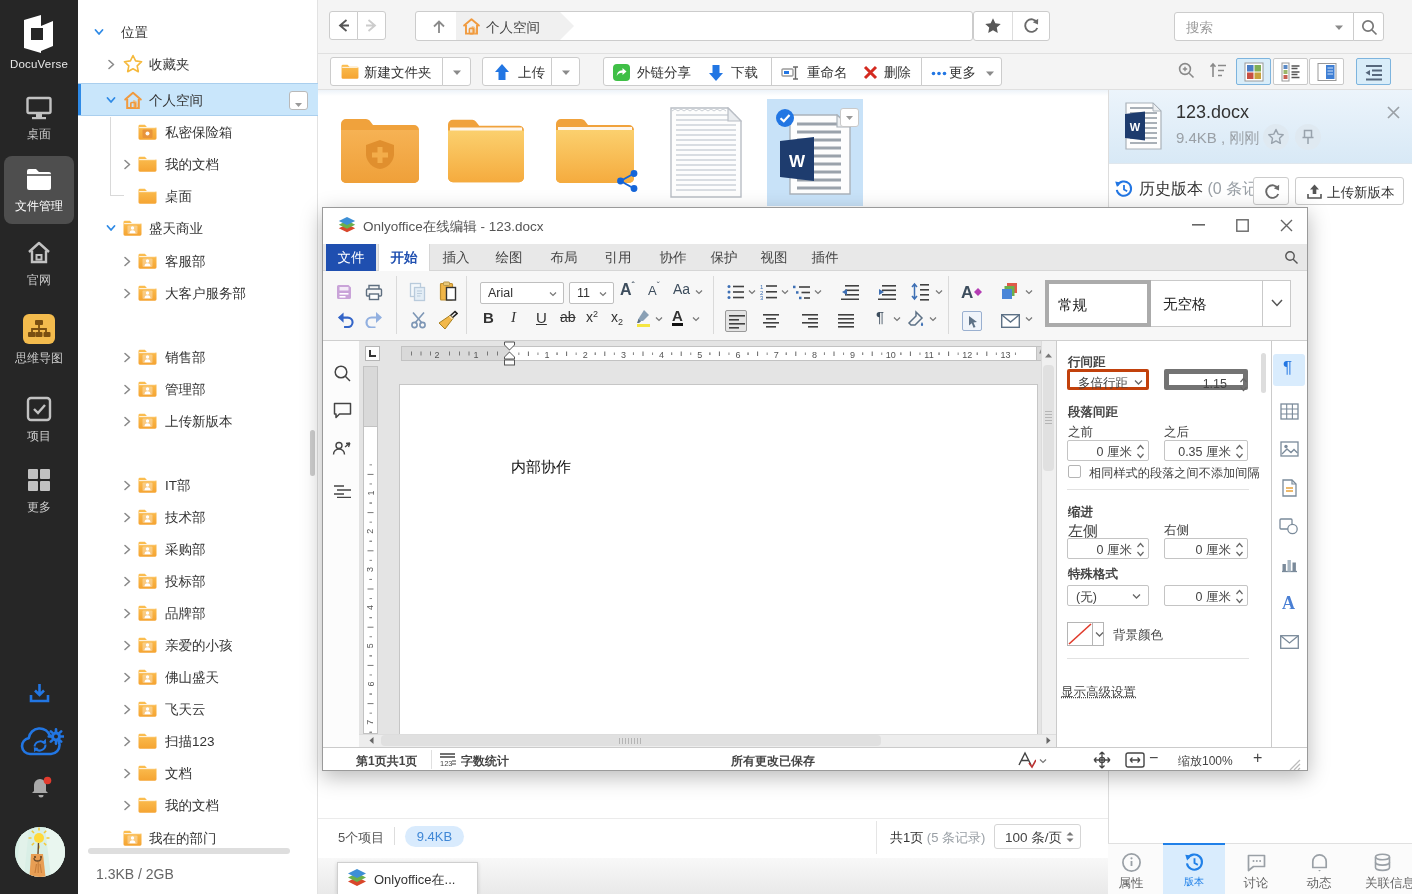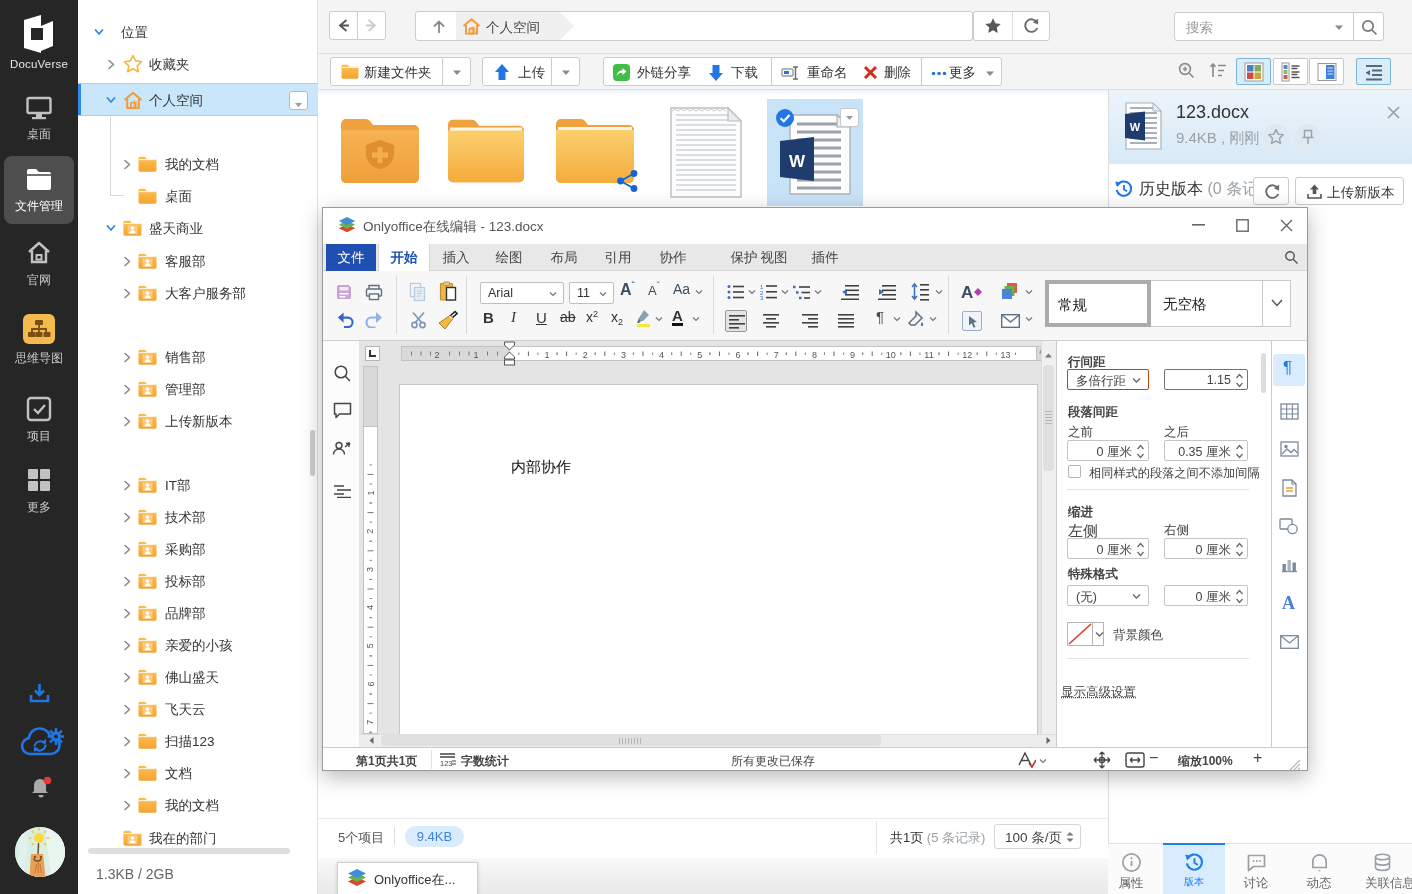--- a/index.html
+++ b/index.html
@@ -181,20 +181,29 @@
         <svg class="ticon" style="left:45px;top:7px" width="20" height="19" viewBox="0 0 20 19">
           <path d="M2.2 8.5 L10 1.8 L17.8 8.5" fill="none" stroke="#f09a3e" stroke-width="2" stroke-linecap="round" stroke-linejoin="round"></path>
           <path d="M4.2 8 V17 H15.8 V8" fill="none" stroke="#f09a3e" stroke-width="2"></path>
           <path d="M10.2 9 a4.2 4.2 0 0 1 4.2 4.2 V17 H10.2 Z" fill="#f6b465" opacity=".75"></path>
           <rect x="7.8" y="11.5" width="4.4" height="5.5" rx="1" fill="none" stroke="#f09a3e" stroke-width="1.7"></rect>
         </svg>
         <span class="tlabel" style="left:71px">个人空间</span>
         <span class="abs" style="left:211px;top:7px;width:19px;height:19px;background:#fff;border:1px solid #b9b9b9;border-radius:3px"><svg width="17" height="17" viewBox="0 0 17 17">
             <path d="M5 7 l3.5 4 L12 7 Z" fill="#9a9a9a"></path>
           </svg></span>
+      </div>
+    <div class="trow" style="top:116px">
+        <svg class="ticon" style="left:60px;top:8px" width="19" height="16" viewBox="0 0 19 16">
+          <path d="M.5 2.2 a1.4 1.4 0 0 1 1.4-1.4 h5 l2 2.1 h8.2 a1.4 1.4 0 0 1 1.4 1.4 v10 a1.4 1.4 0 0 1-1.4 1.4 H1.9 a1.4 1.4 0 0 1-1.4-1.4 Z" fill="url(#fg)"></path>
+          <path d="M1.2 3.6 h16.6" stroke="#fff" stroke-width="1.1" opacity=".85"></path>
+          <rect x="4.5" y="5.5" width="10" height="8.5" rx="1" fill="#e8943b"></rect>
+          <circle cx="9.5" cy="9.5" r="2" fill="#fff" opacity=".95"></circle>
+        </svg>
+        <span class="tlabel" style="left:87px">私密保险箱</span>
       </div>
     <div class="trow" style="top:148px">
         <svg class="chev" style="left:43px" width="12" height="33" viewBox="0 0 12 33">
           <path d="M4 12.5 L8.5 16.5 L4 20.5" fill="none" stroke="#8a8a8a" stroke-width="1.6" stroke-linecap="round" stroke-linejoin="round"></path>
         </svg>
         <svg class="ticon" style="left:60px;top:8px" width="19" height="16" viewBox="0 0 19 16">
           <path d="M.5 2.2 a1.4 1.4 0 0 1 1.4-1.4 h5 l2 2.1 h8.2 a1.4 1.4 0 0 1 1.4 1.4 v10 a1.4 1.4 0 0 1-1.4 1.4 H1.9 a1.4 1.4 0 0 1-1.4-1.4 Z" fill="url(#fg)"></path>
           <path d="M1.2 3.6 h16.6" stroke="#fff" stroke-width="1.1" opacity=".85"></path>
         </svg>
         <span class="tlabel" style="left:87px">我的文档</span>
@@ -785,21 +794,21 @@
         </svg>
       </div>
       <div class="abs" style="left:0;top:36px;width:984px;height:27px;background:#e8e8e8;border-bottom:1px solid #d6d6d6"></div>
       <div class="abs" style="left:3px;top:36px;width:50px;height:27px;background:#1f4fb0;color:#fff;text-align:center;line-height:27px;font-size:13.5px">文件</div>
       <div class="abs" style="left:55px;top:36px;width:52px;height:28px;background:#fff;color:#1f4fb0;text-align:center;line-height:27px;font-size:13.5px;font-weight:bold;border-left:1px solid #d6d6d6;border-right:1px solid #d6d6d6">开始</div>
       <div class="abs" style="left:110px;top:36px;width:46px;height:27px;color:#444;text-align:center;line-height:27px;font-size:13.5px">插入</div>
       <div class="abs" style="left:163px;top:36px;width:46px;height:27px;color:#444;text-align:center;line-height:27px;font-size:13.5px">绘图</div>
       <div class="abs" style="left:218px;top:36px;width:46px;height:27px;color:#444;text-align:center;line-height:27px;font-size:13.5px">布局</div>
       <div class="abs" style="left:272px;top:36px;width:46px;height:27px;color:#444;text-align:center;line-height:27px;font-size:13.5px">引用</div>
       <div class="abs" style="left:327px;top:36px;width:46px;height:27px;color:#444;text-align:center;line-height:27px;font-size:13.5px">协作</div>
-      <div class="abs" style="left:398px;top:36px;width:46px;height:27px;color:#444;text-align:center;line-height:27px;font-size:13.5px">保护</div>
+      <div class="abs" style="left:378px;top:36px;width:46px;height:27px;color:#444;text-align:center;line-height:27px;font-size:13.5px">保护</div>
       <div class="abs" style="left:428px;top:36px;width:46px;height:27px;color:#444;text-align:center;line-height:27px;font-size:13.5px">视图</div>
       <div class="abs" style="left:479px;top:36px;width:46px;height:27px;color:#444;text-align:center;line-height:27px;font-size:13.5px">插件</div>
       <svg class="abs" style="left:961px;top:42px" width="15" height="15" viewBox="0 0 15 15">
         <circle cx="6" cy="6" r="4.2" fill="none" stroke="#555" stroke-width="1.4"></circle>
         <path d="M9.2 9.2 L13.5 13.5" stroke="#555" stroke-width="1.4"></path>
       </svg>
       <div class="abs" style="left:0;top:63px;width:984px;height:70px;background:#f7f7f7;border-bottom:1px solid #cfcfcf"></div>
       <svg class="abs" style="left:13px;top:76px" width="16" height="16" viewBox="0 0 16 16">
         <path d="M1 2.5 a1.5 1.5 0 0 1 1.5-1.5 h10 L15 3.5 v10 a1.5 1.5 0 0 1-1.5 1.5 h-11 A1.5 1.5 0 0 1 1 13.5 Z" fill="#c9a3d8"></path>
         <rect x="3.5" y="3" width="9" height="3.5" rx=".5" fill="#f3eaf7"></rect>
@@ -1172,52 +1181,52 @@
       <div class="abs" style="left:296px;top:530px;width:24px;height:6px;background:repeating-linear-gradient(90deg,#b5b5b5 0,#b5b5b5 1px,transparent 1px,transparent 3px)"></div>
       <div class="abs" style="left:0;top:539px;width:984px;height:25px;background:#fff;border-top:1px solid #cbcbcb"></div>
       <span class="abs" style="left:33px;top:545px;font-size:12px;font-weight:bold;color:#444">第1页共1页</span>
       <div class="abs" style="left:108px;top:542px;width:1px;height:19px;background:#e0e0e0"></div>
       <svg class="abs" style="left:116px;top:544px" width="17" height="15" viewBox="0 0 17 15">
         <path d="M1 2 h15 M1 5 h15" stroke="#444" stroke-width="1.3"></path>
         <text x="1" y="14" font-size="7.5" fill="#444">123</text>
         <path d="M13 9 h4 M13 12 h4" stroke="#444" stroke-width="1.2"></path>
       </svg>
       <span class="abs" style="left:138px;top:545px;font-size:12px;font-weight:bold;color:#444">字数统计</span>
-      <span class="abs" style="left:0;top:545px;width:900px;text-align:center;font-size:12px;font-weight:normal;color:#444">所有更改已保存</span>
+      <span class="abs" style="left:0;top:545px;width:900px;text-align:center;font-size:12px;font-weight:bold;color:#444">所有更改已保存</span>
       <svg class="abs" style="left:694px;top:543px" width="19" height="18" viewBox="0 0 19 18">
         <path d="M2 14 L8 2 L14 14 M4.5 9.5 h7" fill="none" stroke="#444" stroke-width="1.4"></path>
         <path d="M12 12 l3 4 l4 -7" fill="none" stroke="#b33" stroke-width="1.6"></path>
       </svg>
       <svg class="abs" style="left:716px;top:550px" width="8" height="6" viewBox="0 0 8 6">
         <path d="M1 1.5 L4 4.5 L7 1.5" fill="none" stroke="#777" stroke-width="1.2"></path>
       </svg>
       <svg class="abs" style="left:770px;top:543px" width="18" height="18" viewBox="0 0 18 18">
         <path d="M9 1 v16 M1 9 h16 M9 1 L6.5 3.5 M9 1 L11.5 3.5 M9 17 L6.5 14.5 M9 17 L11.5 14.5 M1 9 L3.5 6.5 M1 9 L3.5 11.5 M17 9 L14.5 6.5 M17 9 L14.5 11.5" stroke="#444" stroke-width="1.3" fill="none"></path>
         <circle cx="9" cy="9" r="2.6" fill="none" stroke="#444" stroke-width="1.3"></circle>
       </svg>
       <svg class="abs" style="left:802px;top:544px" width="20" height="16" viewBox="0 0 20 16">
         <rect x="1" y="1" width="18" height="14" rx="2" fill="none" stroke="#444" stroke-width="1.4"></rect>
         <path d="M5 8 h10 M5 8 l2.5-2.5 M5 8 l2.5 2.5 M15 8 l-2.5-2.5 M15 8 l-2.5 2.5" stroke="#444" stroke-width="1.3" fill="none"></path>
       </svg>
       <span class="abs" style="left:826px;top:541px;font-size:16px;color:#444">−</span>
-      <span class="abs" style="left:855px;top:545px;font-size:12px;font-weight:bold;color:#444">缩放100%</span>
+      <span class="abs" style="left:855px;top:545px;font-size:12px;font-weight:normal;color:#444">缩放100%</span>
       <span class="abs" style="left:930px;top:541px;font-size:16px;color:#444">+</span>
       <svg class="abs" style="left:966px;top:551px" width="12" height="12" viewBox="0 0 12 12">
         <path d="M11 1 L1 11 M11 5 L5 11 M11 9 L9 11" stroke="#bbb" stroke-width="1.3"></path>
       </svg>
       <div class="abs" style="left:733px;top:133px;width:215px;height:406px;background:#fff;border-left:1px solid #cbcbcb"></div>
       <div class="abs" style="left:948px;top:133px;width:36px;height:406px;background:#fff;border-left:1px solid #cbcbcb"></div>
       <span class="abs" style="left:745px;top:146px;font-size:12.5px;font-weight:bold;color:#444">行间距</span>
-      <div class="abs" style="left:744px;top:161px;width:82px;height:21px;background:#fff;border:1px solid #c2410c;border-radius:2px">
+      <div class="abs" style="left:744px;top:161px;width:82px;height:21px;background:#fff;border:3px solid #c2410c;border-radius:2px">
         <span class="abs" style="left:8px;top:3px;font-size:12.5px;color:#444">多倍行距</span>
         <svg class="abs" style="left:64px;top:7px" width="9" height="7" viewBox="0 0 9 7">
           <path d="M1 1.5 L4.5 5 L8 1.5" fill="none" stroke="#666" stroke-width="1.3"></path>
         </svg>
       </div>
-      <div class="abs" style="left:841px;top:161px;width:84px;height:21px;background:#fff;border:1px solid #737373;border-radius:2px">
+      <div class="abs" style="left:841px;top:161px;width:84px;height:21px;background:#fff;border:5px solid #737373;border-radius:2px">
         <span class="abs" style="right:16px;top:3px;font-size:12.5px;color:#444">1.15</span>
         <svg class="abs" style="left:70px;top:3px" width="9" height="15" viewBox="0 0 9 15">
           <path d="M1.5 5 L4.5 1.5 L7.5 5" fill="none" stroke="#666" stroke-width="1.2"></path>
           <path d="M1.5 10 L4.5 13.5 L7.5 10" fill="none" stroke="#666" stroke-width="1.2"></path>
         </svg>
       </div>
       <span class="abs" style="left:745px;top:196px;font-size:12.5px;font-weight:bold;color:#444">段落间距</span>
       <span class="abs" style="left:745px;top:216px;font-size:12.5px;color:#444">之前</span>
       <span class="abs" style="left:841px;top:216px;font-size:12.5px;color:#444">之后</span>
       <div class="abs" style="left:744px;top:232px;width:82px;height:21px;background:#fff;border:1px solid #c4c4c4;border-radius:2px">

